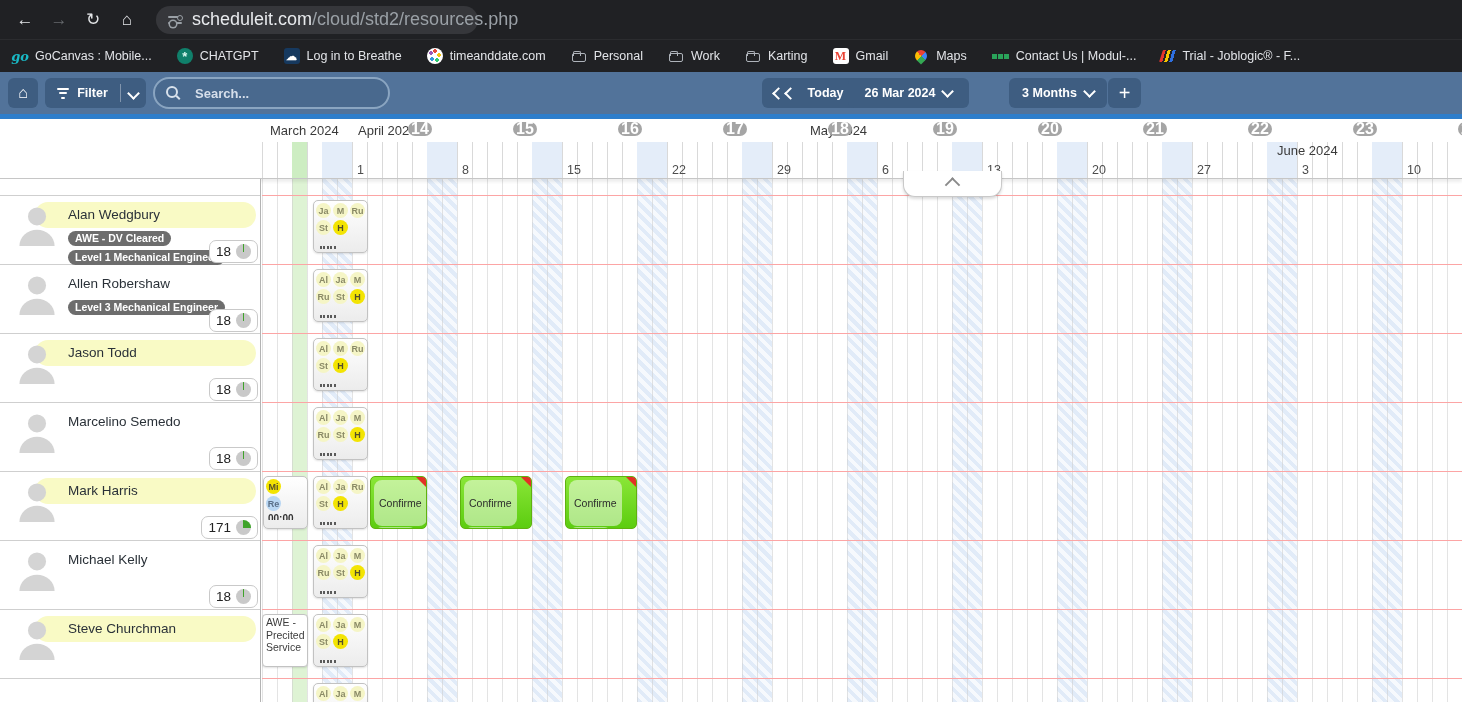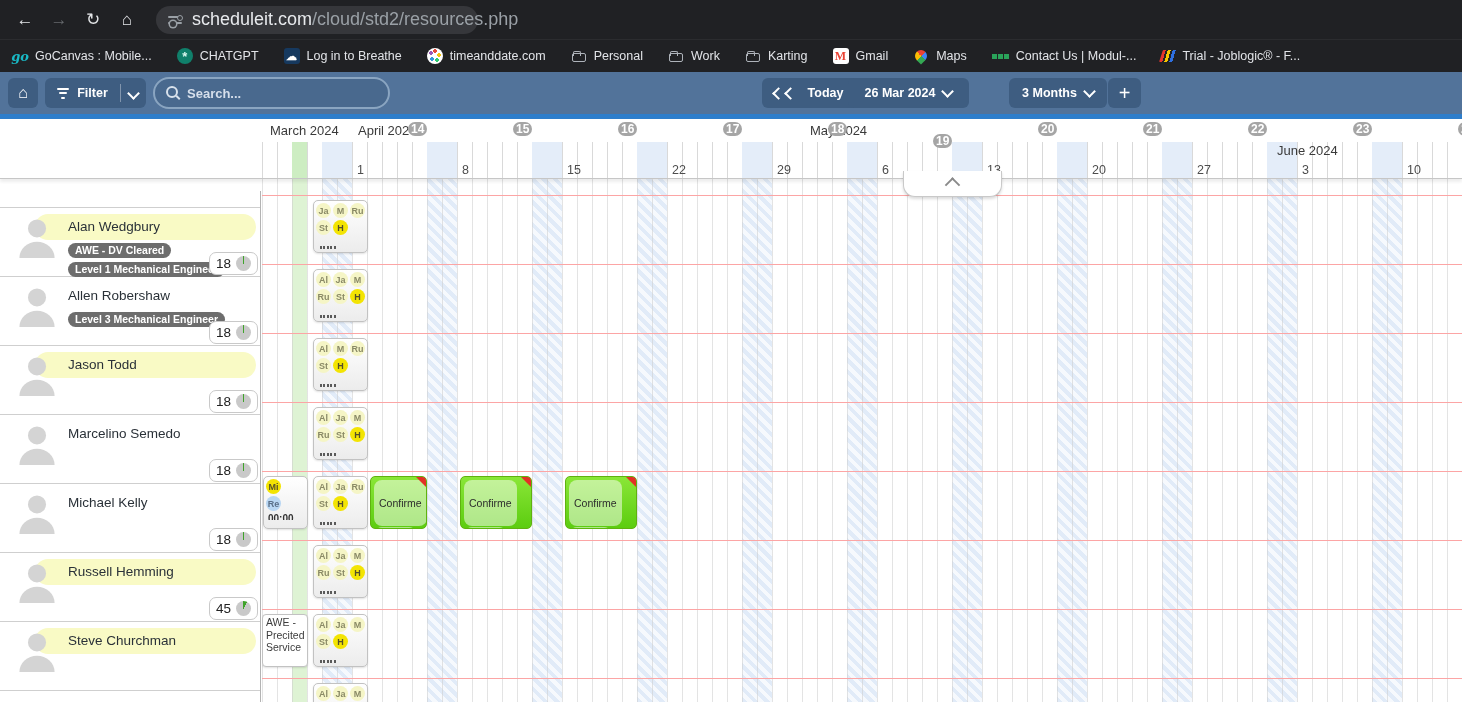--- a/index.html
+++ b/index.html
@@ -55,21 +55,21 @@
           cursor:pointer;box-sizing:border-box}
   .home-btn{left:8px;width:30px;font-size:16px;font-weight:normal}
   .filter-btn{left:45px;width:101px;padding:0}
   .f-main{flex:1;display:flex;align-items:center;justify-content:center;gap:8px}
   .f-ic{display:flex;flex-direction:column;align-items:center;gap:2.5px}
   .f-bar{height:2px;background:#fff;border-radius:1px;display:block}
   .f-div{width:1px;height:18px;background:rgba(255,255,255,.35)}
   .f-chev{width:25px;display:flex;align-items:center;justify-content:center}
   .search{position:absolute;left:153px;top:5px;width:237px;height:32px;box-sizing:border-box;
           background:#49698e;border:2px solid #8aa5c1;border-radius:16px;display:flex;
-          align-items:center;padding:0 11px;gap:4px}
+          align-items:center;padding:0 11px;gap:12px}
   .mag{position:relative;width:15px;height:15px;flex:none}
   .mag::before{content:"";position:absolute;width:8px;height:8px;border:2px solid #d9e2ec;border-radius:50%;left:0;top:0}
   .mag::after{content:"";position:absolute;width:2px;height:5px;background:#d9e2ec;transform:rotate(-45deg);left:11px;top:9px}
   .search input{background:transparent;border:none;outline:none;color:#fff;font-size:13px;
                 font-weight:bold;width:100%;font-family:"Liberation Sans",sans-serif}
   .search input::placeholder{color:#d6dfeb}
   .navgrp{left:762px;width:127px;gap:7px}
   .cv{width:7px;height:7px;border-right:2px solid #fff;border-bottom:2px solid #fff;display:inline-block;flex:none}
   .cv-l{transform:rotate(135deg)} .cv-r{transform:rotate(-45deg)}
   .cv-d{transform:rotate(45deg);margin-top:-4px;margin-left:8px}
@@ -83,24 +83,24 @@
   .schedule{position:absolute;top:119px;left:0;right:0;bottom:0;background:#fff}
   .sch-header{position:relative;height:59px;border-bottom:1px solid #c6c6c6;
               box-shadow:0 3px 3px rgba(0,0,0,.07);z-index:4;background:#fff}
   .tlh{position:absolute;left:262px;top:0;right:0;bottom:0;overflow:hidden}
   .month-label{position:absolute;top:4px;font-size:13px;color:#3a3a3a;white-space:nowrap}
   .tick-grid{position:absolute;left:0;right:0;top:23px;bottom:0;
              background:repeating-linear-gradient(to right,#d9d9d9 0 1px,transparent 1px 15px)}
   .wk-cell{position:absolute;top:23px;bottom:0;width:30px;background:#e4edf9}
   .today-cell{position:absolute;top:23px;bottom:0;width:15px;background:#cdedc2;left:30px}
   .day-num{position:absolute;bottom:1px;font-size:12.5px;color:#4d4d4d}
-  .wk-badge{position:absolute;top:3px;background:#a5a5a5;color:#fff;font-size:12px;font-weight:bold;
+  .wk-badge{position:absolute;top:3px;background:#a5a5a5;color:#fff;font-size:16px;font-weight:bold;
             padding:1px 3px;border-radius:7px;line-height:12px}
   .sch-body{position:absolute;top:60px;left:0;right:0;bottom:0;overflow:hidden}
-  .panel{position:absolute;left:0;top:12px;bottom:0;width:261px;border-right:1px solid #b3b3b3;
+  .panel{position:absolute;left:0;top:0;bottom:0;width:261px;border-right:1px solid #b3b3b3;
          box-sizing:border-box;background:#fff;z-index:5}
   .tlb{position:absolute;left:262px;right:0;top:0;bottom:0;overflow:hidden}
   .band{position:absolute;top:0;bottom:0;width:30px;
         background:repeating-linear-gradient(45deg,#e1ebf8 0 4px,#f6f9fd 4px 8px)}
   .today-col{position:absolute;top:0;bottom:0;width:15px;background:#def3d4;left:30px}
   .vgrid{position:absolute;top:0;bottom:0;left:0;right:0;pointer-events:none;
          background:repeating-linear-gradient(to right,rgba(205,205,205,.55) 0 1px,transparent 1px 15px)}
   .rows{position:absolute;top:0;left:0;right:0;z-index:2}
   .t-row{height:69px;box-sizing:border-box;border-bottom:1px solid #fca5a5;position:relative}
   .p-row{height:69px;box-sizing:border-box;border-bottom:1px solid #cfcfcf;position:relative}
@@ -273,21 +273,21 @@
         <div class="day-num" style="left: 725px;">13</div>
         <div class="day-num" style="left: 830px;">20</div>
         <div class="day-num" style="left: 935px;">27</div>
         <div class="day-num" style="left: 1040px;">3</div>
         <div class="day-num" style="left: 1145px;">10</div>
         <div class="wk-badge" style="left: 146px;">14</div>
         <div class="wk-badge" style="left: 251px;">15</div>
         <div class="wk-badge" style="left: 356px;">16</div>
         <div class="wk-badge" style="left: 461px;">17</div>
         <div class="wk-badge" style="left: 566px;">18</div>
-        <div class="wk-badge" style="left: 671px; margin-top: 12px;">19</div>
+        <div class="wk-badge" style="left: 671px;">19</div>
         <div class="wk-badge" style="left: 776px;">20</div>
         <div class="wk-badge" style="left: 881px;">21</div>
         <div class="wk-badge" style="left: 986px;">22</div>
         <div class="wk-badge" style="left: 1091px; text-align: center;">23</div>
         <div class="wk-badge" style="left: 1196px;">24</div>
       </div>
   </div>
   <div class="sch-body">
     <div class="panel" id="panel">
         <div class="p-row spacer"></div>
@@ -334,40 +334,40 @@
               <circle cx="20" cy="13" r="9.5" fill="#d4d4d4"></circle>
               <path d="M1.5 44a18.5 17 0 0 1 37 0z" fill="#d4d4d4"></path>
             </svg></div>
           <div class="rname">Marcelino Semedo</div>
           <div class="cpill">
             <span>18</span>
             <span class="pie" style="background: conic-gradient(rgb(63, 163, 42) 8deg, rgb(201, 201, 201) 0deg);"></span>
           </div>
         </div>
         <div class="p-row">
+          <div class="hl"></div>
+          <div class="avatar"><svg viewBox="0 0 40 44" width="38" height="42">
+              <circle cx="20" cy="13" r="9.5" fill="#d4d4d4"></circle>
+              <path d="M1.5 44a18.5 17 0 0 1 37 0z" fill="#d4d4d4"></path>
+            </svg></div>
+          <div class="rname">Mark Harris</div>
+          <div class="cpill">
+            <span>171</span>
+            <span class="pie" style="background: conic-gradient(rgb(63, 163, 42) 95deg, rgb(201, 201, 201) 0deg);"></span>
+          </div>
+        </div>
+        <div class="p-row">
           <div class="avatar"><svg viewBox="0 0 40 44" width="38" height="42">
               <circle cx="20" cy="13" r="9.5" fill="#d4d4d4"></circle>
               <path d="M1.5 44a18.5 17 0 0 1 37 0z" fill="#d4d4d4"></path>
             </svg></div>
           <div class="rname">Michael Kelly</div>
           <div class="cpill">
             <span>18</span>
             <span class="pie" style="background: conic-gradient(rgb(63, 163, 42) 8deg, rgb(201, 201, 201) 0deg);"></span>
-          </div>
-        </div>
-        <div class="p-row">
-          <div class="hl"></div>
-          <div class="avatar"><svg viewBox="0 0 40 44" width="38" height="42">
-              <circle cx="20" cy="13" r="9.5" fill="#d4d4d4"></circle>
-              <path d="M1.5 44a18.5 17 0 0 1 37 0z" fill="#d4d4d4"></path>
-            </svg></div>
-          <div class="rname">Russell Hemming</div>
-          <div class="cpill">
-            <span>45</span>
-            <span class="pie" style="background: conic-gradient(rgb(63, 163, 42) 30deg, rgb(201, 201, 201) 0deg);"></span>
           </div>
         </div>
         <div class="p-row">
           <div class="hl"></div>
           <div class="avatar"><svg viewBox="0 0 40 44" width="38" height="42">
               <circle cx="20" cy="13" r="9.5" fill="#d4d4d4"></circle>
               <path d="M1.5 44a18.5 17 0 0 1 37 0z" fill="#d4d4d4"></path>
             </svg></div>
           <div class="rname">Steve Churchman</div>
         </div>

